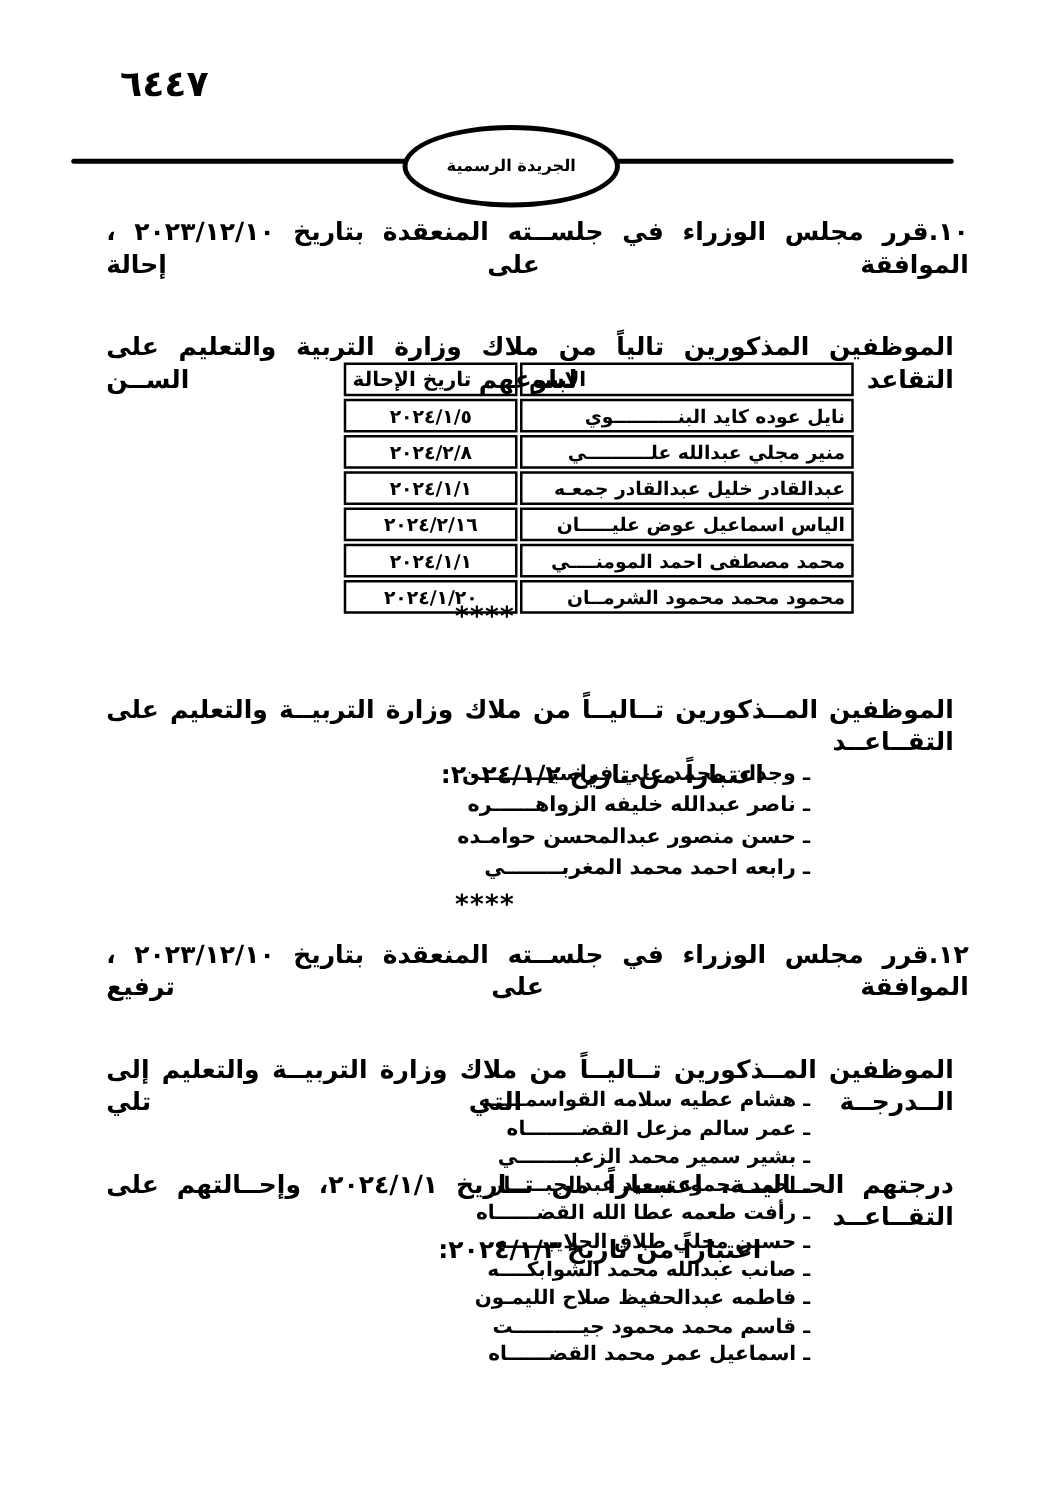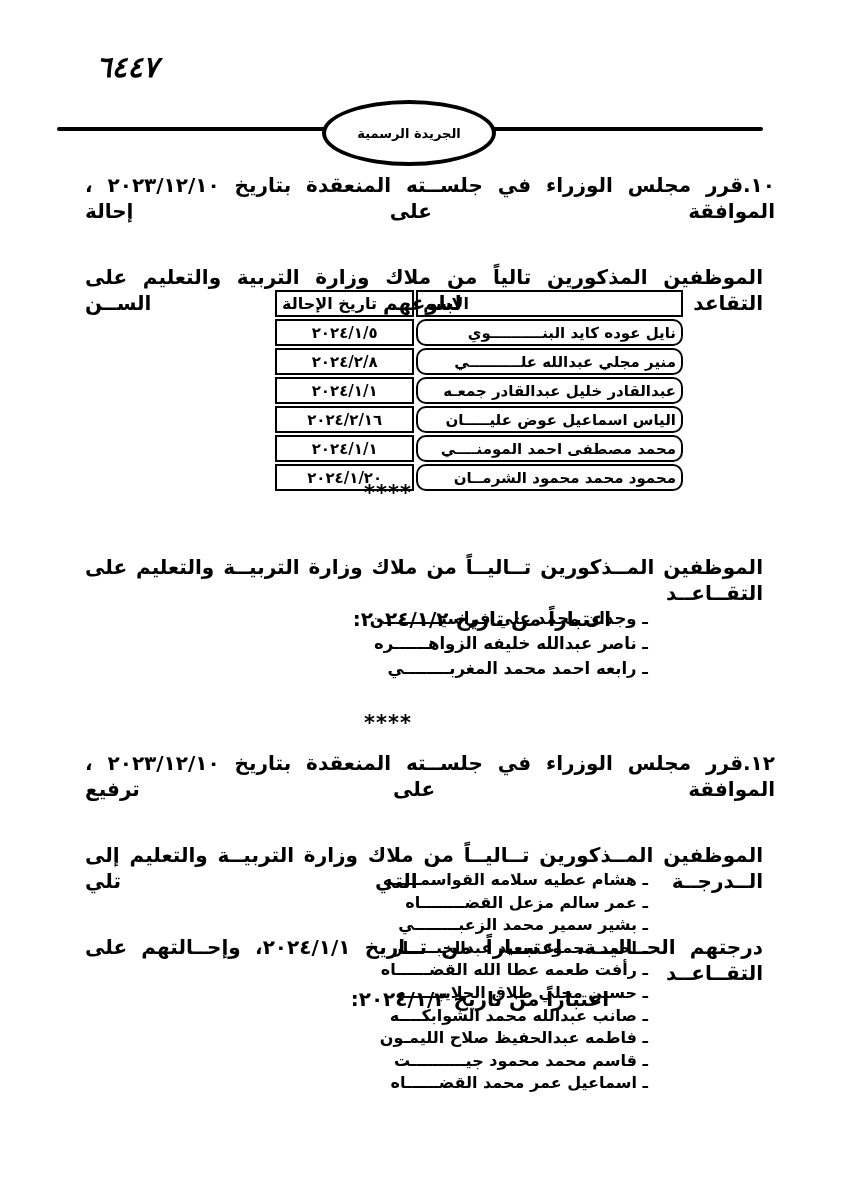--- a/index.html
+++ b/index.html
@@ -1,39 +1,39 @@
 <!DOCTYPE html>
 <html lang="ar"><head>
 <meta charset="utf-8">
 <style>
   html,body{margin:0;padding:0;background:#ffffff;}
   .page{
     position:relative;width:850px;height:1192px;margin:0 auto;background:#fff;
     font-family:"DejaVu Sans",sans-serif;font-weight:700;color:#000;overflow:hidden;
   }
-  .pnum{position:absolute;top:50px;left:96px;font-size:29px;letter-spacing:9px;direction:rtl;font-style:italic;}
+  .pnum{position:absolute;top:50px;left:96px;font-size:29px;letter-spacing:9px;direction:rtl;}
   .rule{position:absolute;top:127px;left:57px;width:706px;height:4px;background:#000;border-radius:2px;}
   .seal{
     position:absolute;top:100px;left:322px;width:166px;height:58px;background:#fff;
     border:4px solid #000;border-radius:50%;display:flex;align-items:center;justify-content:center;
   }
   .seal-text{font-size:13px;direction:rtl;}
   .para{position:absolute;left:85px;width:690px;direction:rtl;font-size:20px;line-height:26px;}
   .pl{text-align:justify;text-align-last:justify;}
   .pl.cont{padding-right:12px;margin-top:40px;}
   .pl.end{text-align:right;text-align-last:right;}
   .rtable{
     position:absolute;top:288px;left:273px;width:412px;direction:rtl;
     border-collapse:separate;border-spacing:2px;table-layout:fixed;font-size:15px;
   }
   .rtable th,.rtable td{border:2px solid #000;height:23px;padding:0 5px;white-space:nowrap;overflow:hidden;}
   .rtable th{text-align:left;font-size:16px;}
   .col-name{width:247px;}
   .col-date{width:129px;}
-  td.name-c{text-align:right;border-radius:10px;}
+  td.name-c{text-align:right;}
   td.date-c{text-align:center;}
   .stars{position:absolute;left:358px;width:60px;text-align:center;font-size:21px;letter-spacing:1px;}
   .nlist{position:absolute;direction:rtl;text-align:right;white-space:nowrap;}
   .list11{top:606px;left:333px;width:315px;line-height:25px;font-size:16.5px;}
   .list12{top:869px;left:300px;width:348px;line-height:22.6px;font-size:16px;}
 </style>
 </head>
 <body>
 
 <div class="page">
@@ -93,20 +93,21 @@
   <div class="stars" style="top:481px">****</div>
 
   <div class="para" style="top:514px">
     <div class="pl cont">الموظفين المــذكورين تــاليــاً من ملاك وزارة التربيــة والتعليم على التقــاعــد</div>
     <div class="pl end" style="padding-right:164px">اعتباراً من تاريخ ٢٠٢٤/١/٢:</div>
   </div>
 
   <div class="nlist list11">
     <div>ـ وجدان محمد علي فراسيــــــــــن</div>
     <div>ـ ناصر عبدالله خليفه الزواهــــــره</div>
+    <div>ـ حسن منصور عبدالمحسن حوامـده</div>
     <div>ـ رابعه احمد محمد المغربــــــــي</div>
   </div>
 
   <div class="stars" style="top:711px">****</div>
 
   <div class="para" style="top:750px">
     <div class="pl">١٢.قرر مجلس الوزراء في جلســته المنعقدة بتاريخ ٢٠٢٣/١٢/١٠ ، الموافقة على ترفيع</div>
     <div class="pl cont">الموظفين المــذكورين تــاليــاً من ملاك وزارة التربيــة والتعليم إلى الــدرجــة التي تلي</div>
     <div class="pl cont">درجتهم الحــاليــة، اعتبــاراً من تــاريخ ٢٠٢٤/١/١، وإحــالتهم على التقــاعــد</div>
     <div class="pl end" style="padding-right:166px">اعتباراً من تاريخ ٢٠٢٤/١/٢:</div>

